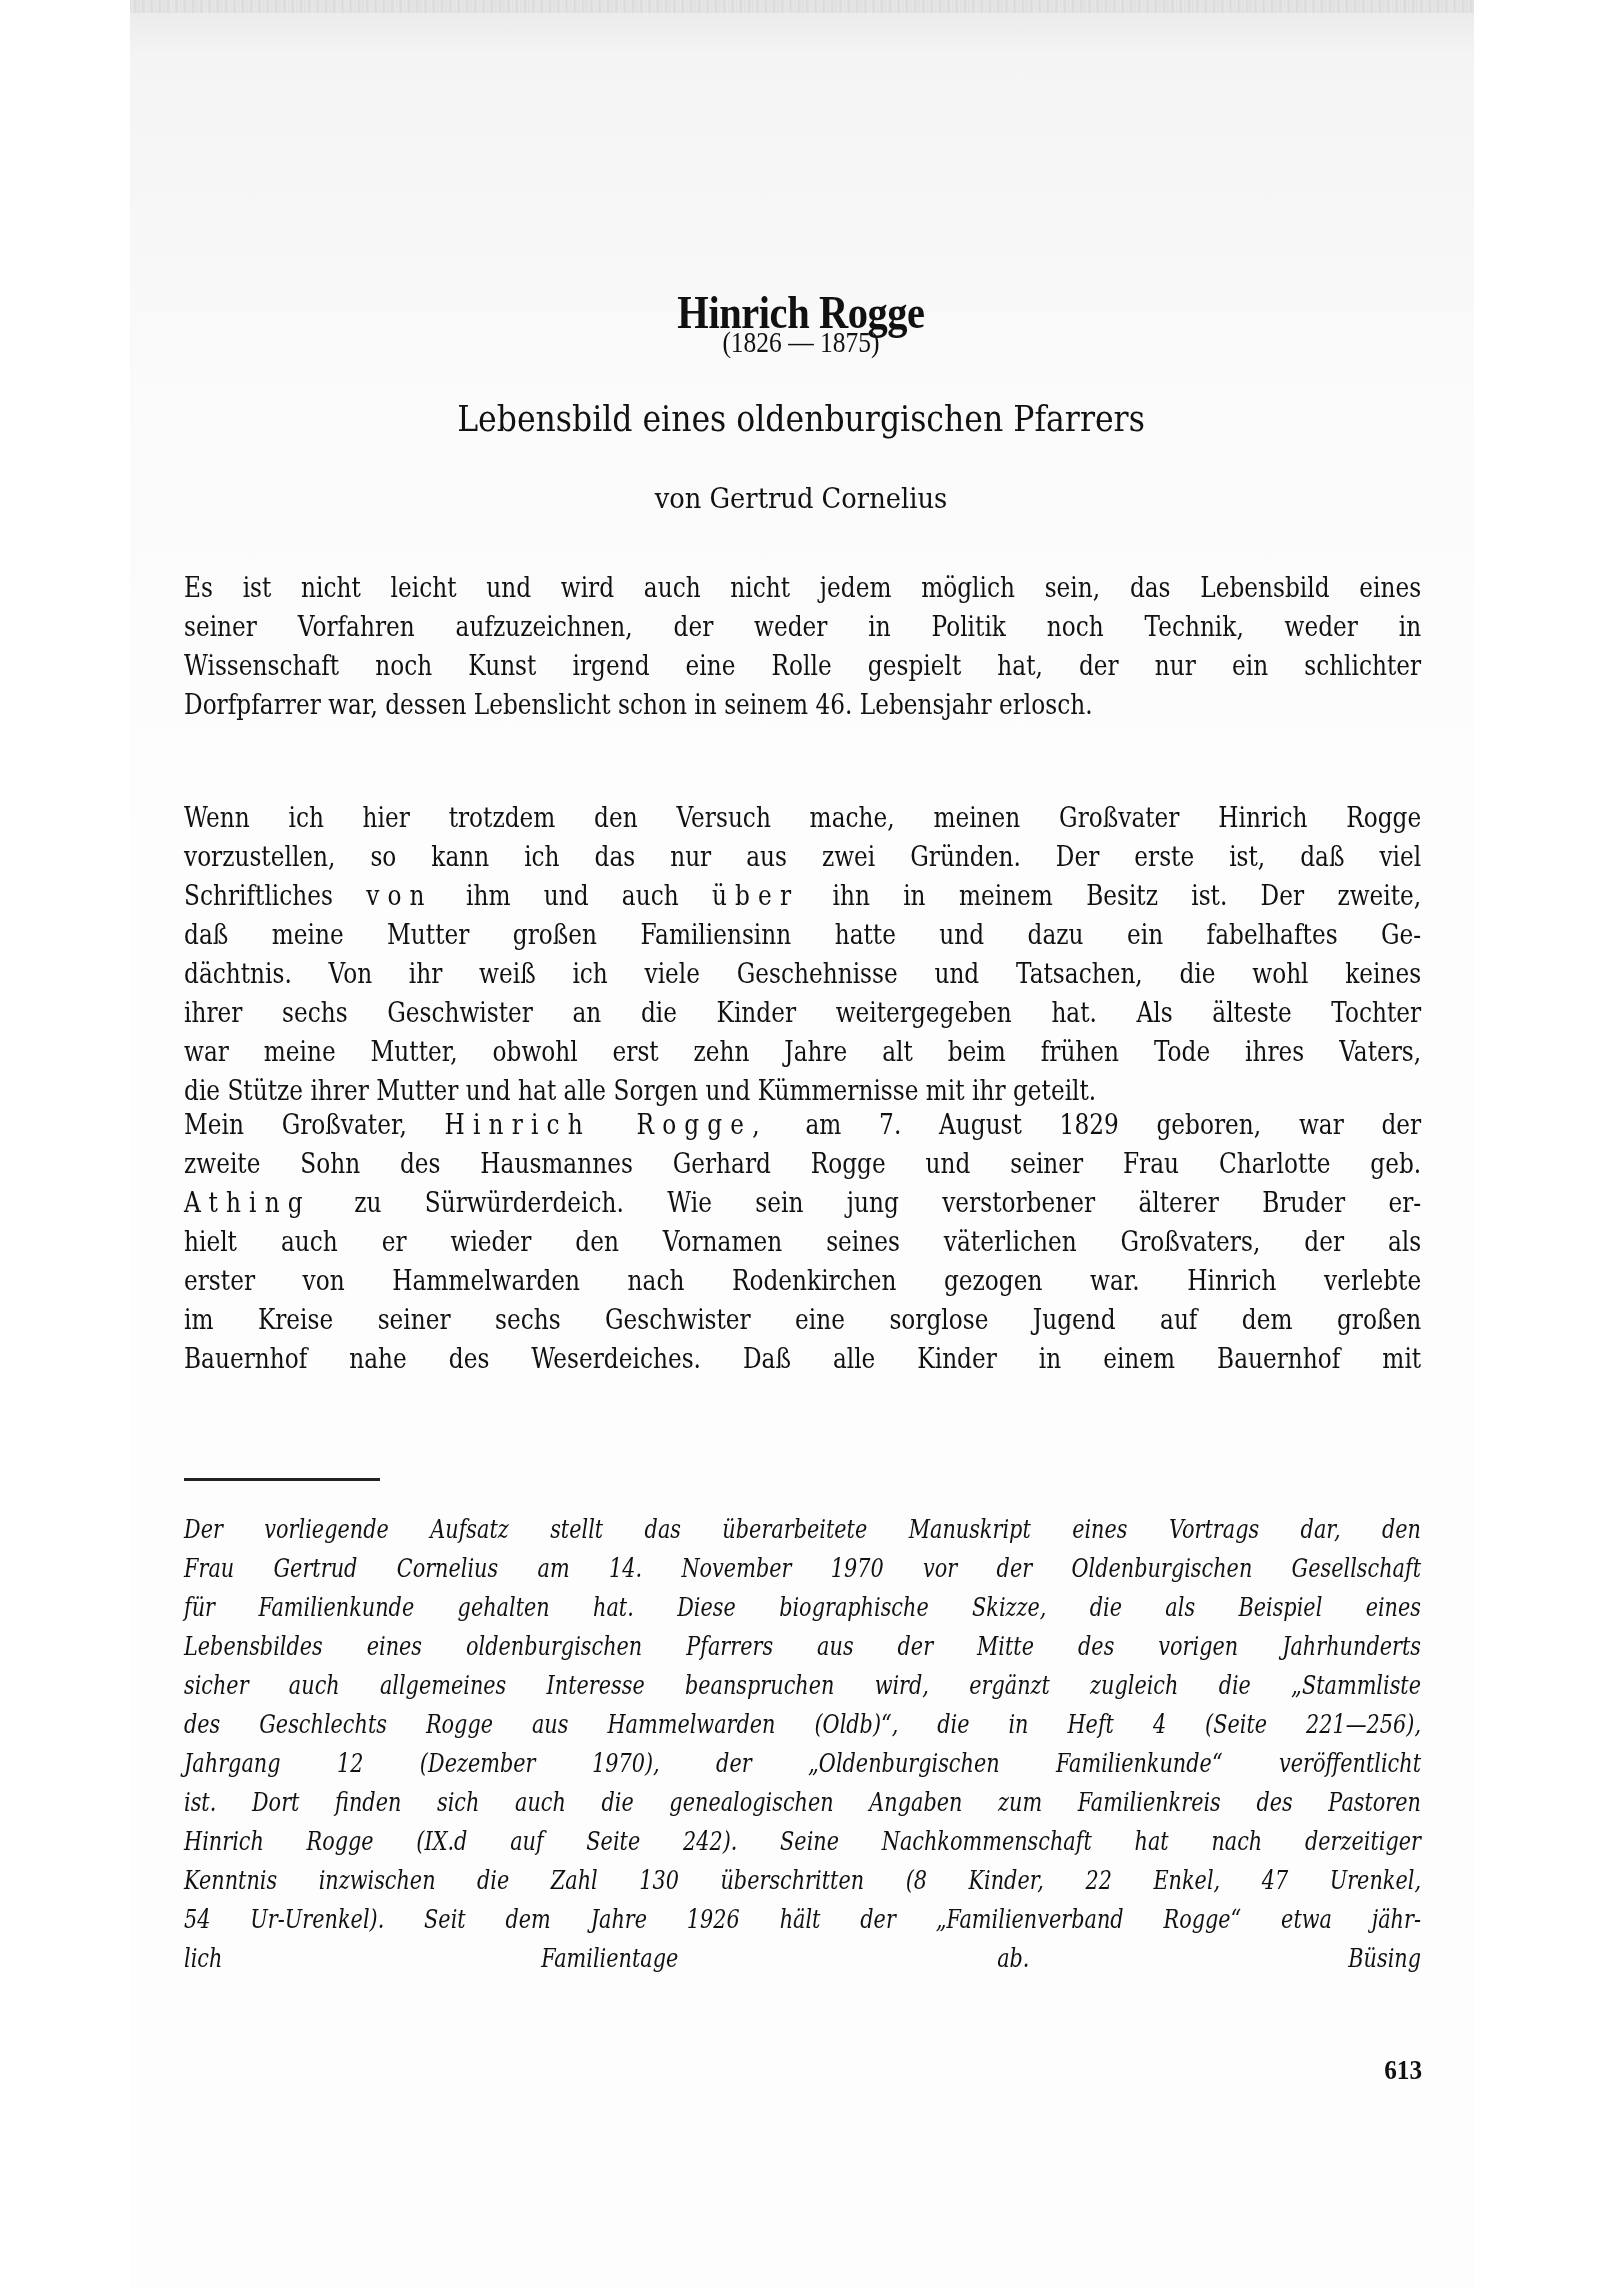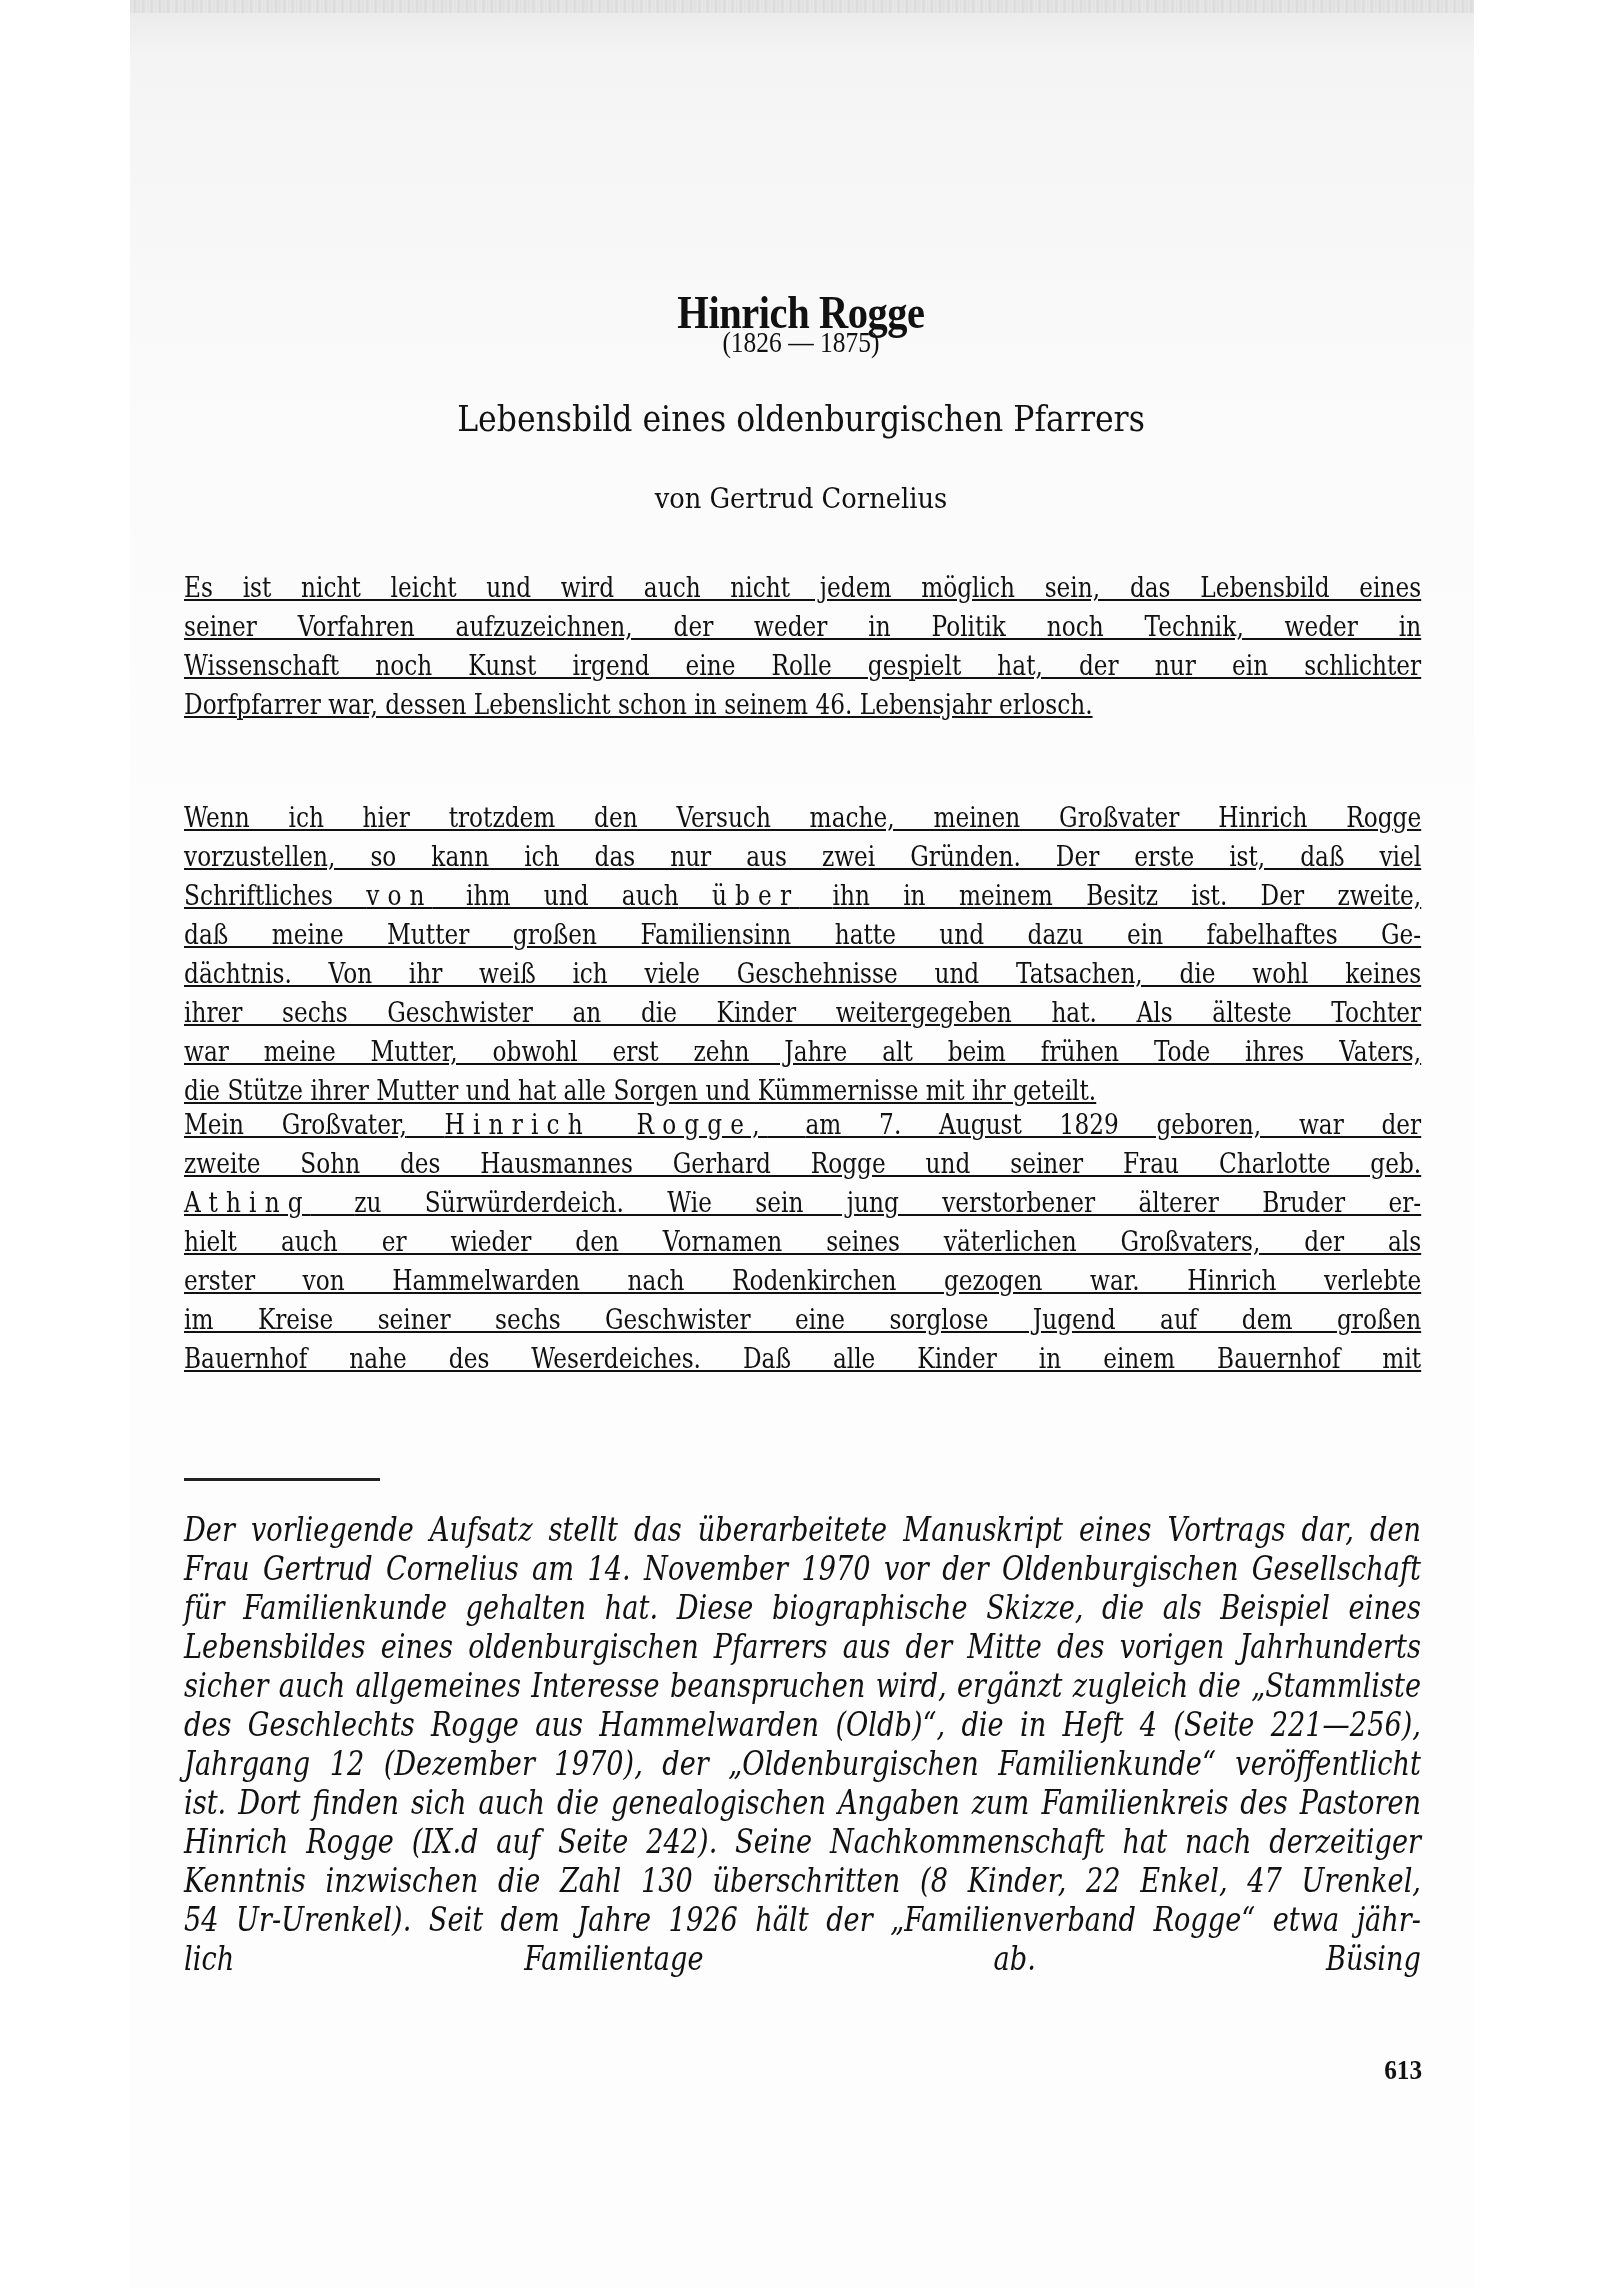--- a/index.html
+++ b/index.html
@@ -76,21 +76,20 @@
     }
     .body-text {
       position: absolute;
       left: 184px;
       width: 1237px;
       font-family: "DejaVu Serif", serif;
       font-size: 28px;
       line-height: 39px;
       text-align: justify;
       text-align-last: justify;
-      text-decoration: underline;
     }
     .body-text .line {
       display: block;
       white-space: nowrap;
       text-align: justify;
       text-align-last: justify;
       transform-origin: left center;
       transform: scaleX(0.83);
       width: 120.5%;
     }
@@ -109,21 +108,21 @@
       height: 2.8px;
       background: #222222;
     }
     .footnote {
       position: absolute;
       left: 184px;
       top: 1510px;
       width: 1237px;
       font-family: "DejaVu Serif", serif;
       font-style: italic;
-      font-size: 34px;
+      font-size: 26px;
       line-height: 39px;
     }
     .footnote .line {
       display: block;
       white-space: nowrap;
       text-align: justify;
       text-align-last: justify;
       transform-origin: left center;
       transform: scaleX(0.8);
       width: 125%;

